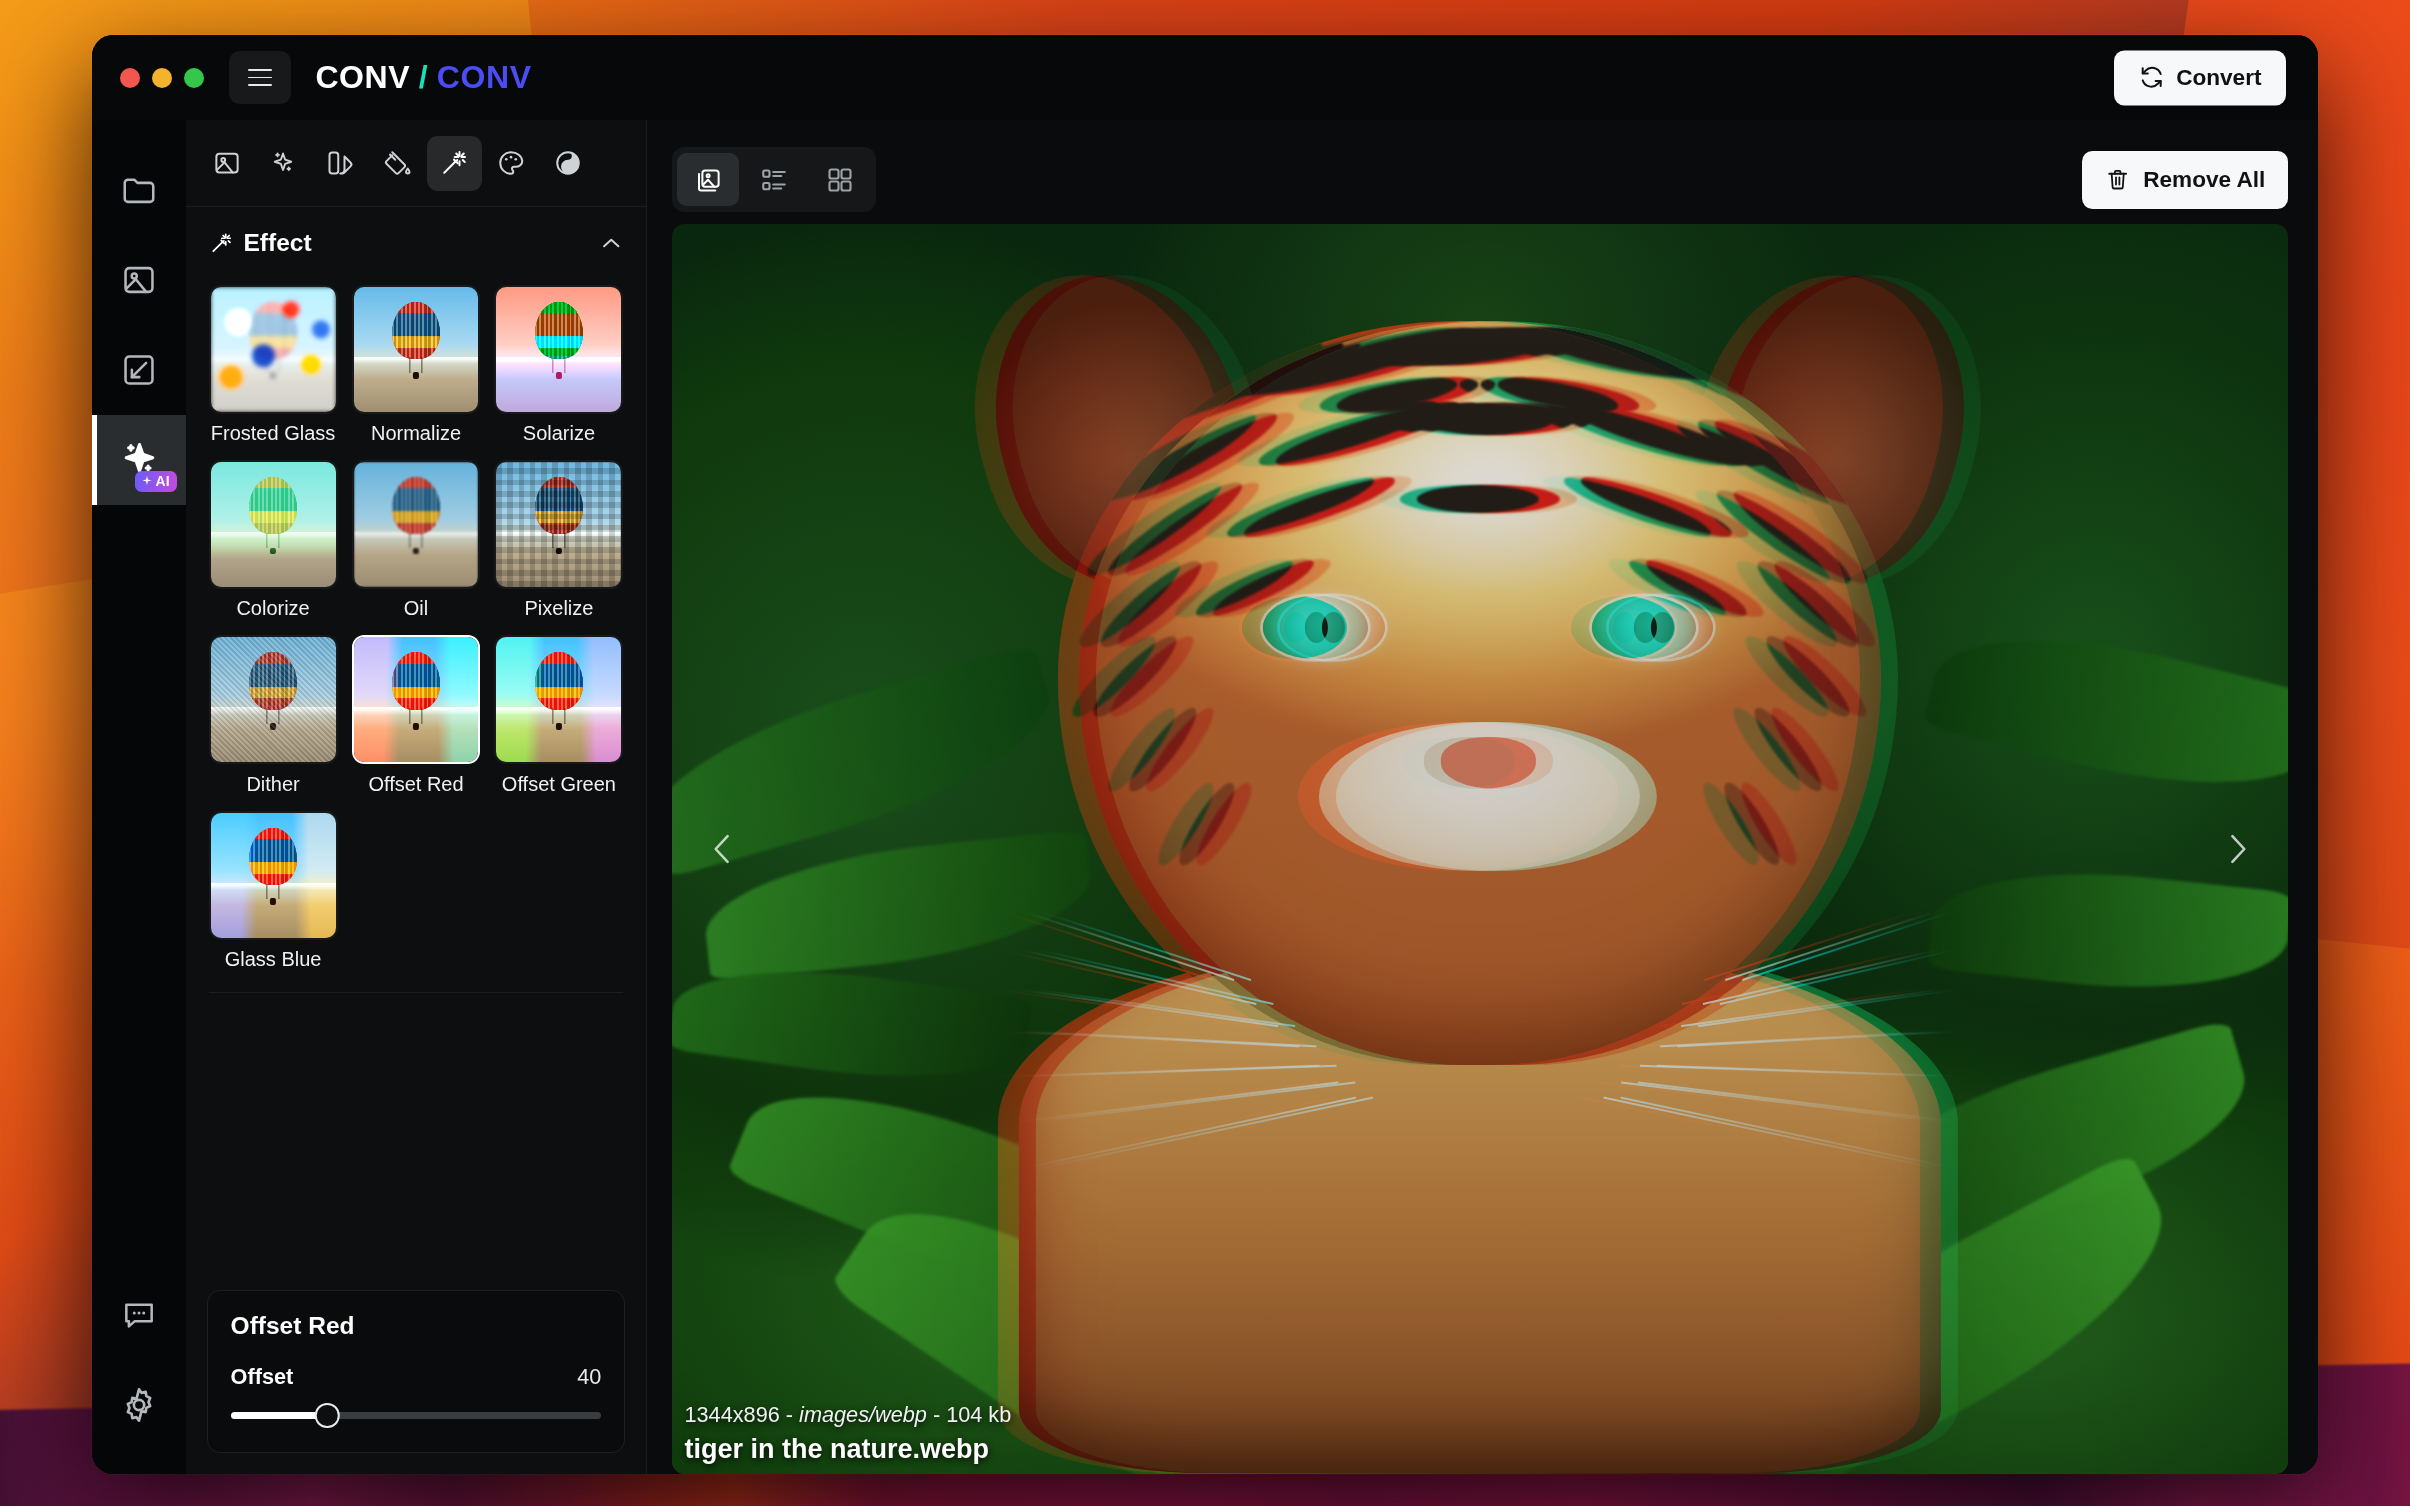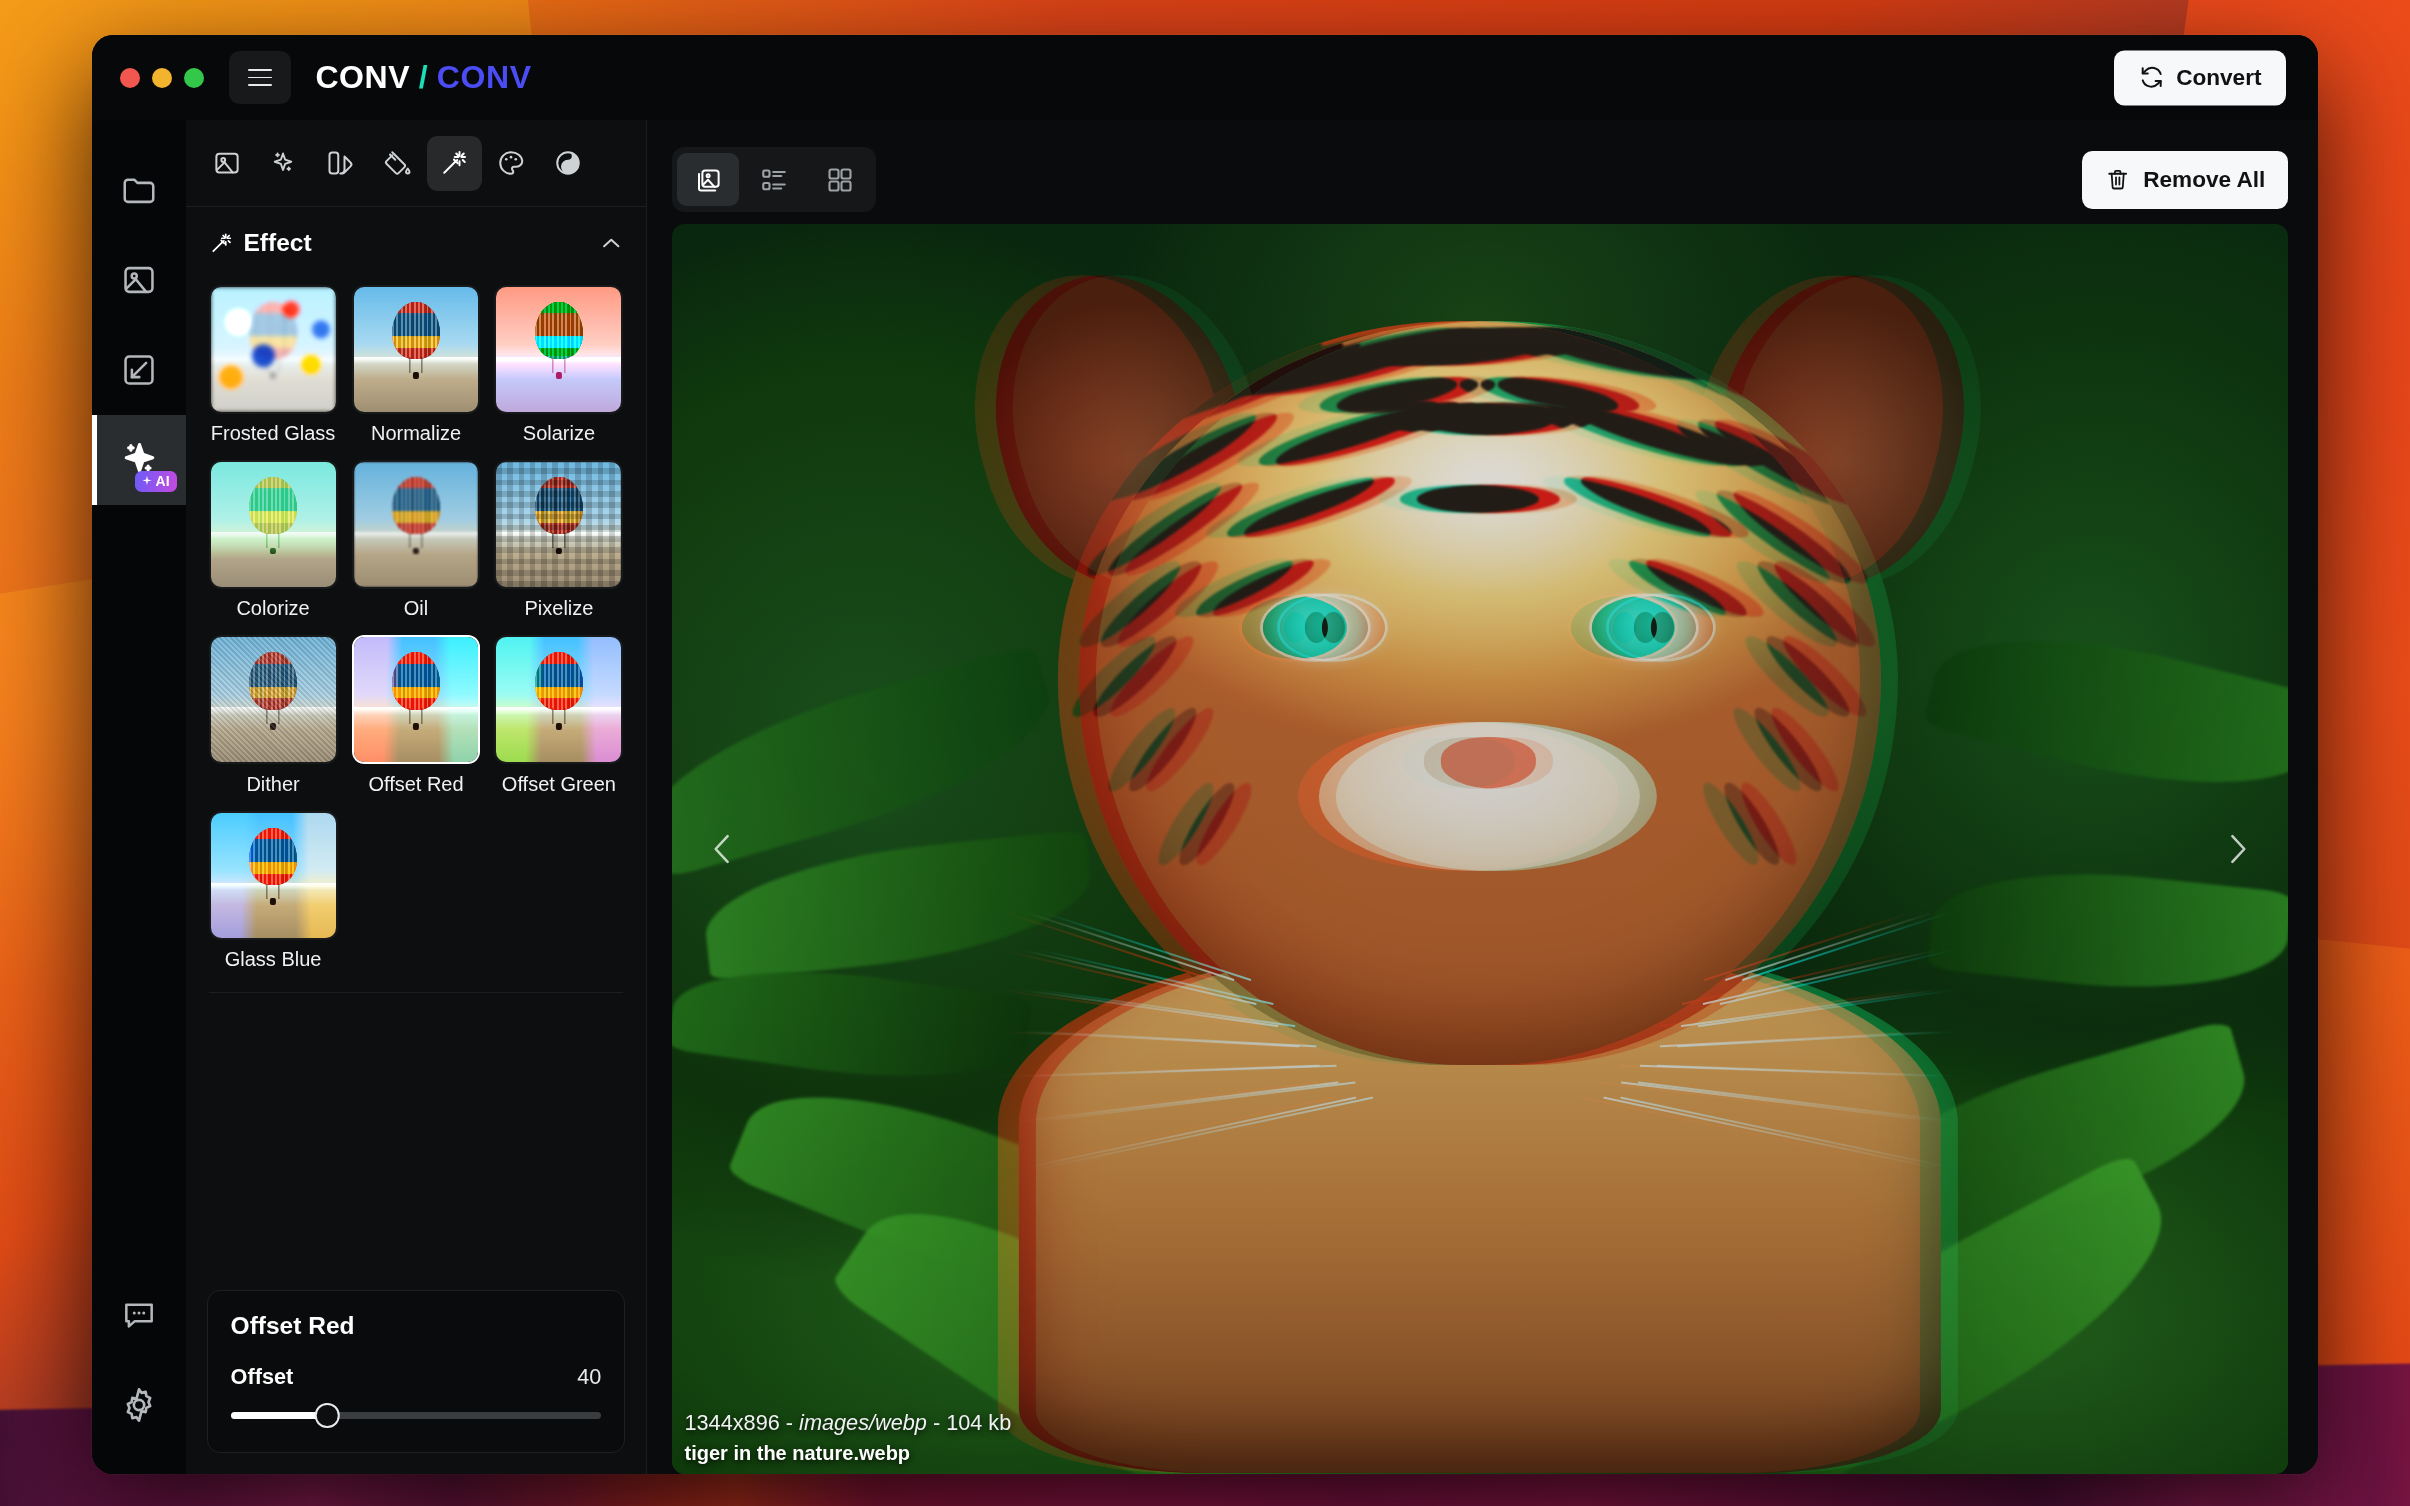--- a/index.html
+++ b/index.html
@@ -458,21 +458,21 @@
   .nav-arrow.prev { left: 24.5px; }
   .nav-arrow.next { right: 24.5px; }
 
   #img-meta {
     position: absolute; left: 13px; bottom: 9.4px;
     z-index: 9;
     text-shadow: 0 1.9px 7.5px rgba(0,0,0,.9);
   }
   #img-meta .meta-line1 { font-size: 21.7px; color: #f0f1f2; }
   #img-meta .meta-line1 em { font-style: italic; }
-  #img-meta .meta-line2 { font-size: 20px; font-weight: 700; color: #ffffff; margin-top: 5.6px; }
+  #img-meta .meta-line2 { font-size: 27px; font-weight: 700; color: #ffffff; margin-top: 5.6px; }
 
   #main-footer {
     height: 73px; flex: 0 0 73px;
     display: flex; align-items: center; justify-content: flex-end;
     color: #cfd2d5; font-size: 22.6px;
     padding-right: 3.8px;
   }
   #main-footer b { color: #ffffff; font-weight: 700; }
 
   svg.ico { display: block; }

